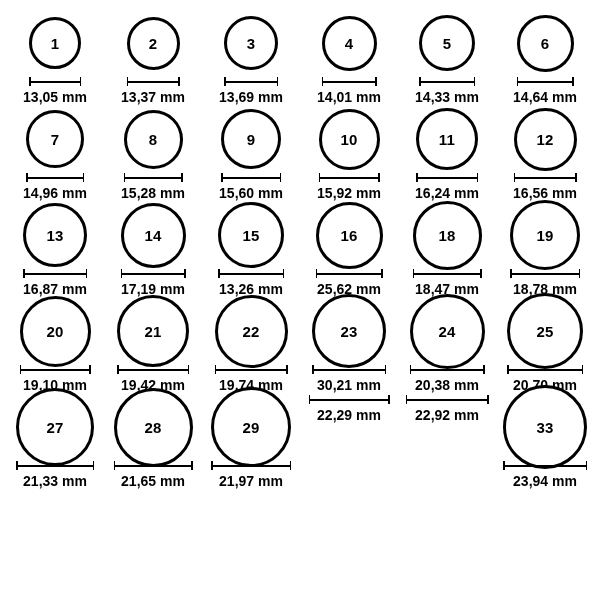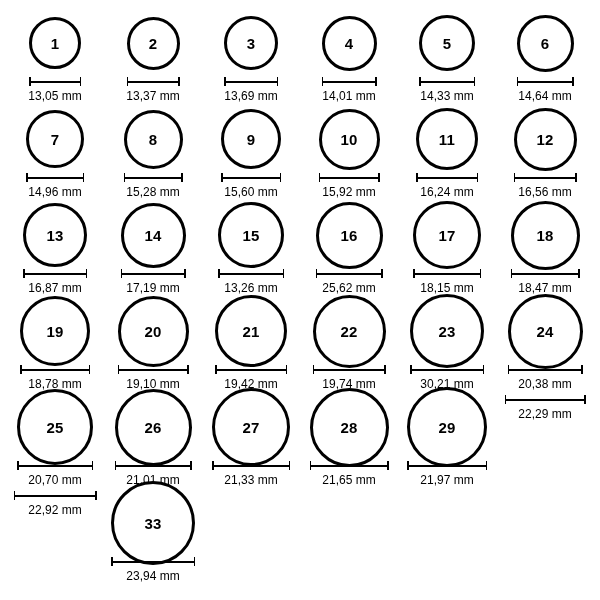--- a/index.html
+++ b/index.html
@@ -78,22 +78,22 @@
     position: absolute;
     top: 0px;
     width: 1.5px;
     height: 9px;
     background: #000000;
   }
   .dim .tick.left { left: 0; }
   .dim .tick.right { right: 0; }
   .mm {
     margin-top: 3px;
-    font-size: 12px;
-    font-weight: normal;
+    font-size: 14px;
+    font-weight: bold;
     line-height: 1;
     white-space: nowrap;
   }
 </style>
 </head>
 <body>
 
 <div id="chart">
   <div class="grid">
       <div class="cell">
@@ -299,33 +299,20 @@
         </div>
         <div class="dim" style="width: 67px;">
           <div class="bar"></div>
           <div class="tick left"></div>
           <div class="tick right"></div>
         </div>
         <div class="mm">25,62 mm</div>
       </div>
       <div class="cell">
         <div class="ring-wrap">
-          <div class="ring" style="width: 68px; height: 68px;">
-            <span class="ring-size">17</span>
-          </div>
-        </div>
-        <div class="dim" style="width: 68px;">
-          <div class="bar"></div>
-          <div class="tick left"></div>
-          <div class="tick right"></div>
-        </div>
-        <div class="mm">18,15 mm</div>
-      </div>
-      <div class="cell">
-        <div class="ring-wrap">
           <div class="ring" style="width: 69px; height: 69px;">
             <span class="ring-size">18</span>
           </div>
         </div>
         <div class="dim" style="width: 69px;">
           <div class="bar"></div>
           <div class="tick left"></div>
           <div class="tick right"></div>
         </div>
         <div class="mm">18,47 mm</div>
@@ -413,33 +400,20 @@
           <div class="ring" style="width: 76px; height: 76px;">
             <span class="ring-size">25</span>
           </div>
         </div>
         <div class="dim" style="width: 76px;">
           <div class="bar"></div>
           <div class="tick left"></div>
           <div class="tick right"></div>
         </div>
         <div class="mm">20,70 mm</div>
-      </div>
-      <div class="cell">
-        <div class="ring-wrap">
-          <div class="ring" style="width: 77px; height: 77px;">
-            <span class="ring-size">26</span>
-          </div>
-        </div>
-        <div class="dim" style="width: 77px;">
-          <div class="bar"></div>
-          <div class="tick left"></div>
-          <div class="tick right"></div>
-        </div>
-        <div class="mm">21,01 mm</div>
       </div>
       <div class="cell">
         <div class="ring-wrap">
           <div class="ring" style="width: 78px; height: 78px;">
             <span class="ring-size">27</span>
           </div>
         </div>
         <div class="dim" style="width: 78px;">
           <div class="bar"></div>
           <div class="tick left"></div>

